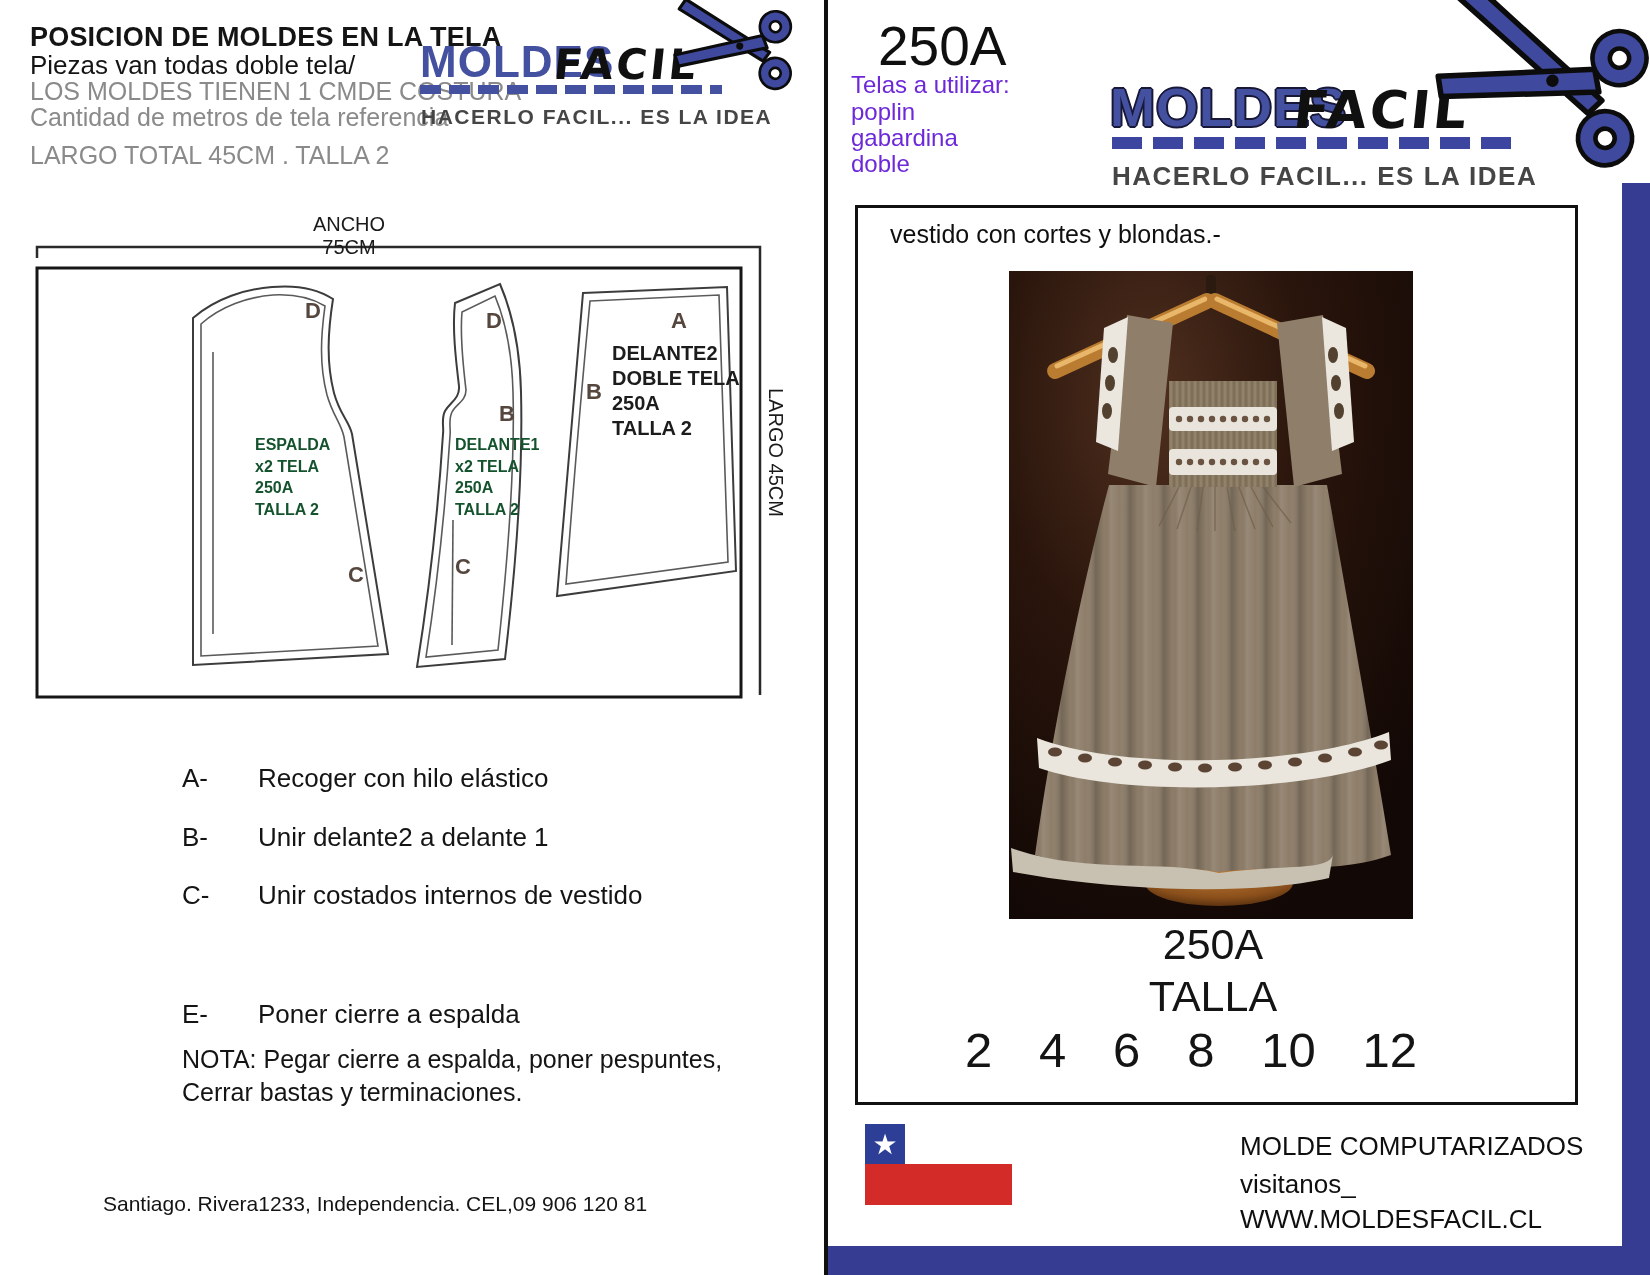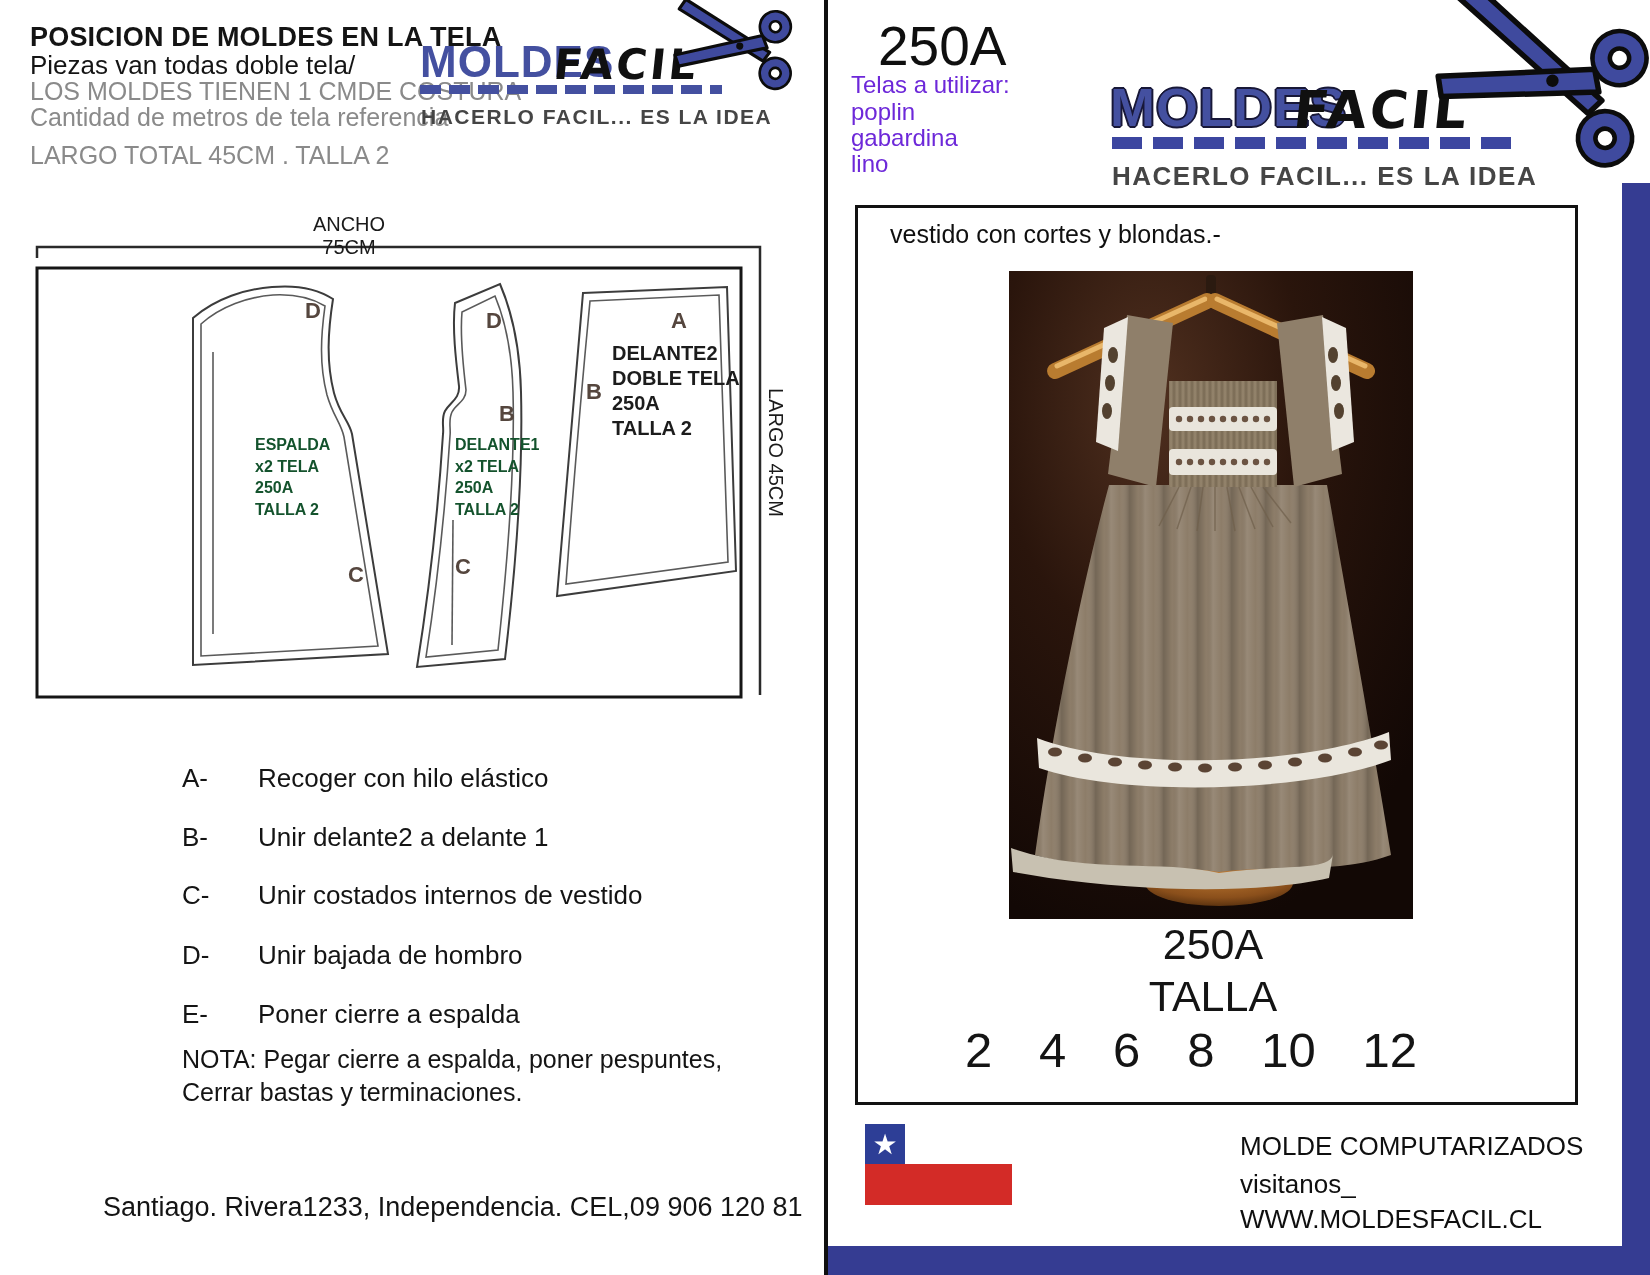--- a/index.html
+++ b/index.html
@@ -16,21 +16,21 @@
   .logo-tag{font-weight:bold;color:#454545;letter-spacing:1.5px;}
   .outline-blue{color:#4450a0;font-weight:bold;letter-spacing:1px;
     text-shadow:-2px 0 #181838,2px 0 #181838,0 -2px #181838,0 2px #181838,-1px -1px #181838,1px 1px #181838,-1px 1px #181838,1px -1px #181838;}
   .piece-label{font-weight:bold;font-size:16px;line-height:21.5px;color:#14532d;white-space:pre;}
   .piece-label2{font-weight:bold;font-size:20px;line-height:25px;color:#1c1c1c;white-space:pre;}
   .marker{font-weight:bold;font-size:22px;color:#55463e;}
   .diagram-caption{font-size:20px;color:#1a1a1a;}
   .legend-key{display:inline-block;width:76px;font-size:26px;}
   .legend-text{font-size:26px;}
   .note-line{font-size:25px;}
-  .footer-left{font-size:27px;}
+  .footer-left{font-size:21px;}
   .rp-code{font-size:55px;color:#0f0f0f;}
   .rp-fab{font-size:24px;color:#6d28d9;}
   .box-caption{font-size:25px;color:#0f0f0f;}
   .prod-code{font-size:43px;text-align:center;width:400px;}
   .sizes-row{display:flex;justify-content:space-between;font-size:49px;}
   .flag-caption{font-size:24px;margin-top:48px;}
   .rp-footer{font-size:26px;color:#0f0f0f;}
   .vert{writing-mode:vertical-rl;}
 </style>
 </head>
@@ -91,34 +91,33 @@
   <div class="abs marker" style="left:348px;top:562px">C</div>
   <div class="abs marker" style="left:486px;top:308px">D</div>
   <div class="abs marker" style="left:499px;top:401px">B</div>
   <div class="abs marker" style="left:455px;top:554px">C</div>
   <div class="abs marker" style="left:671px;top:308px">A</div>
   <div class="abs marker" style="left:586px;top:379px">B</div>
 
   <div class="abs" style="left:182px;top:763px"><span class="legend-key">A-</span><span class="legend-text">Recoger con hilo elástico</span></div>
   <div class="abs" style="left:182px;top:822px"><span class="legend-key">B-</span><span class="legend-text">Unir delante2 a delante 1</span></div>
   <div class="abs" style="left:182px;top:880px"><span class="legend-key">C-</span><span class="legend-text">Unir costados internos de vestido</span></div>
-  <div class="abs" style="left:182px;top:940px"><span class="legend-key">D-</span><span class="legend-text">Unir bajada de hombro</span></div>
   <div class="abs" style="left:182px;top:999px"><span class="legend-key">E-</span><span class="legend-text">Poner cierre a espalda</span></div>
 
   <div class="abs note-line" style="left:182px;top:1045px">NOTA: Pegar cierre a espalda, poner pespuntes,</div>
   <div class="abs note-line" style="left:182px;top:1078px">Cerrar bastas y terminaciones.</div>
   <div class="abs footer-left" style="left:103px;top:1192px">Santiago. Rivera1233, Independencia. CEL,09 906 120 81</div>
 
   <div class="abs" style="left:824px;top:0;width:4px;height:1275px;background:#101010"></div>
 
   <div class="abs rp-code" style="left:878px;top:14px">250A</div>
   <div class="abs rp-fab" style="left:851px;top:71px">Telas a utilizar:</div>
   <div class="abs rp-fab" style="left:851px;top:98px">poplin</div>
   <div class="abs rp-fab" style="left:851px;top:124px">gabardina</div>
-  <div class="abs rp-fab" style="left:851px;top:150px">lino</div>
+  <div class="abs rp-fab" style="left:851px;top:150px">doble</div>
 
   <div class="abs outline-blue" style="left:1110px;top:76px;font-size:54px">MOLDES</div>
   <div class="abs logo-word2" style="left:1294px;top:80px;font-size:52px">FACIL</div>
   <div class="abs logo-dash2" style="left:1112px;top:137px;width:408px;height:12px"></div>
   <div class="abs logo-tag" style="left:1112px;top:161px;font-size:26px">HACERLO FACIL... ES LA IDEA</div>
   <svg class="abs" style="left:1428px;top:-8px;width:220px;height:195px;transform:rotate(18deg)">
       <use href="#scissors-sym"></use>
     </svg>
 
   <div class="abs" style="left:855px;top:205px;width:717px;height:894px;border:3px solid #111"></div>

